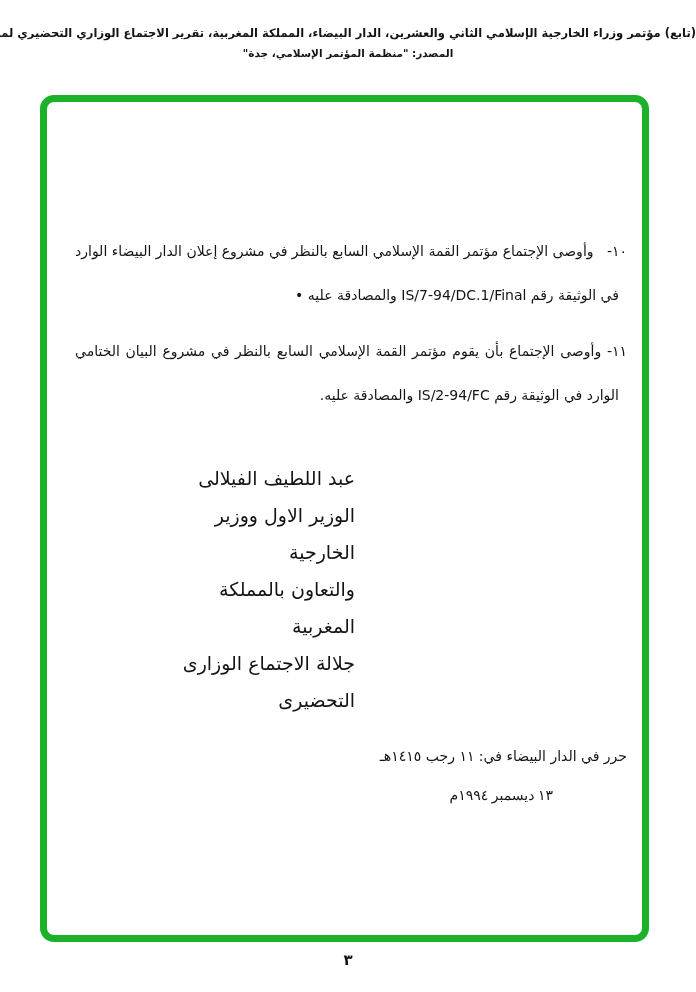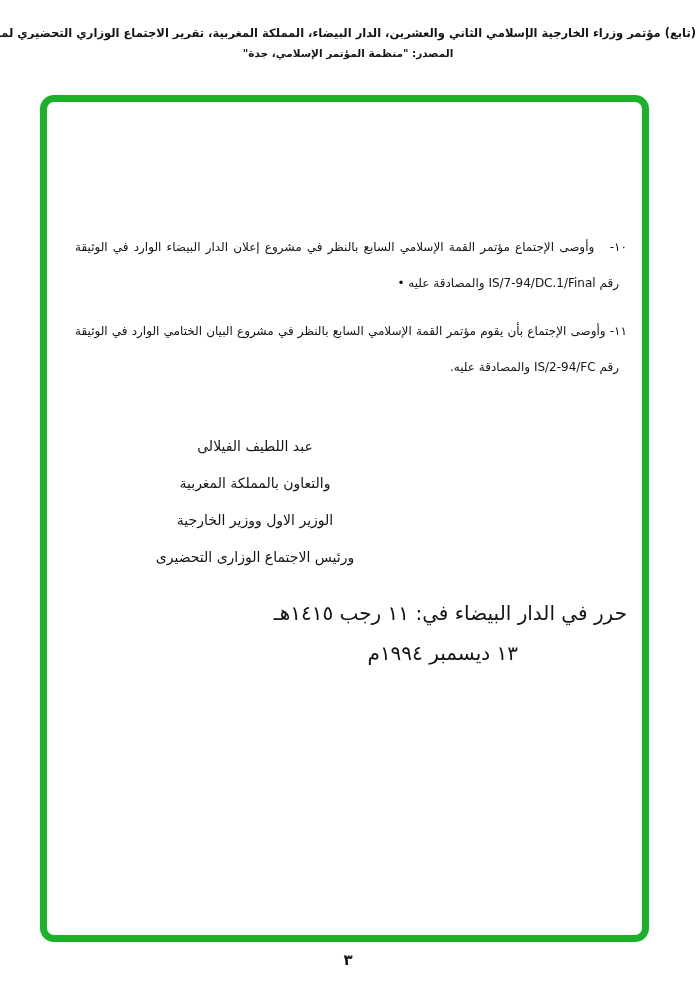--- a/index.html
+++ b/index.html
@@ -47,42 +47,41 @@
   }
   .content {
     box-sizing: border-box;
     height: 100%;
     padding: 127px 15px 0 28px;
     direction: rtl;
   }
 
   .para {
     margin: 0 0 12px 0;
-    font-size: 12px;
-    line-height: 36px;
+    font-size: 14px;
+    line-height: 44px;
     text-align: justify;
     padding-right: 8px;
     text-indent: -8px;
   }
 
   .signature {
     margin: 43px 272px 0 0;
     width: 200px;
-    text-align: center;
-    font-size: 14px;
+    font-size: 19px;
     line-height: 37px;
   }
 
   .dateblock {
     margin-top: 17px;
     text-align: right;
-    font-size: 20px;
+    font-size: 14px;
     line-height: 40px;
   }
-  .date-line2 { margin-right: 109px; }
+  .date-line2 { margin-right: 74px; font-family: Liberation Serif, serif; }
 
   .pagenum {
     position: absolute;
     top: 951px;
     left: 0;
     right: 0;
     text-align: center;
     font-size: 15px;
     font-weight: bold;
     direction: rtl;
@@ -102,23 +101,23 @@
     <div class="content">
 
       <p class="para">١٠-&nbsp;&nbsp; وأوصى الإجتماع مؤتمر القمة الإسلامي السابع بالنظر في مشروع إعلان الدار البيضاء الوارد في الوثيقة رقم IS/7-94/DC.1/Final والمصادقة عليه •</p>
 
       <p class="para">١١- وأوصى الإجتماع بأن يقوم مؤتمر القمة الإسلامي السابع بالنظر في مشروع البيان الختامي الوارد في الوثيقة رقم IS/2-94/FC والمصادقة عليه.</p>
 
 
 
       <div class="signature">
         <div>عبد اللطيف الفيلالى</div>
+        <div>الوزير الاول ووزير الخارجية</div>
         <div>والتعاون بالمملكة المغربية</div>
-        <div>الوزير الاول ووزير الخارجية</div>
-        <div>ورئيس الاجتماع الوزارى التحضيرى</div>
+        <div>جلالة الاجتماع الوزارى التحضيرى</div>
       </div>
 
       <div class="dateblock">
         <div class="date-line1">حرر في الدار البيضاء في: ١١ رجب ١٤١٥هـ</div>
         <div class="date-line2">١٣ ديسمبر ١٩٩٤م</div>
       </div>
 
     </div>
   </div>
 

